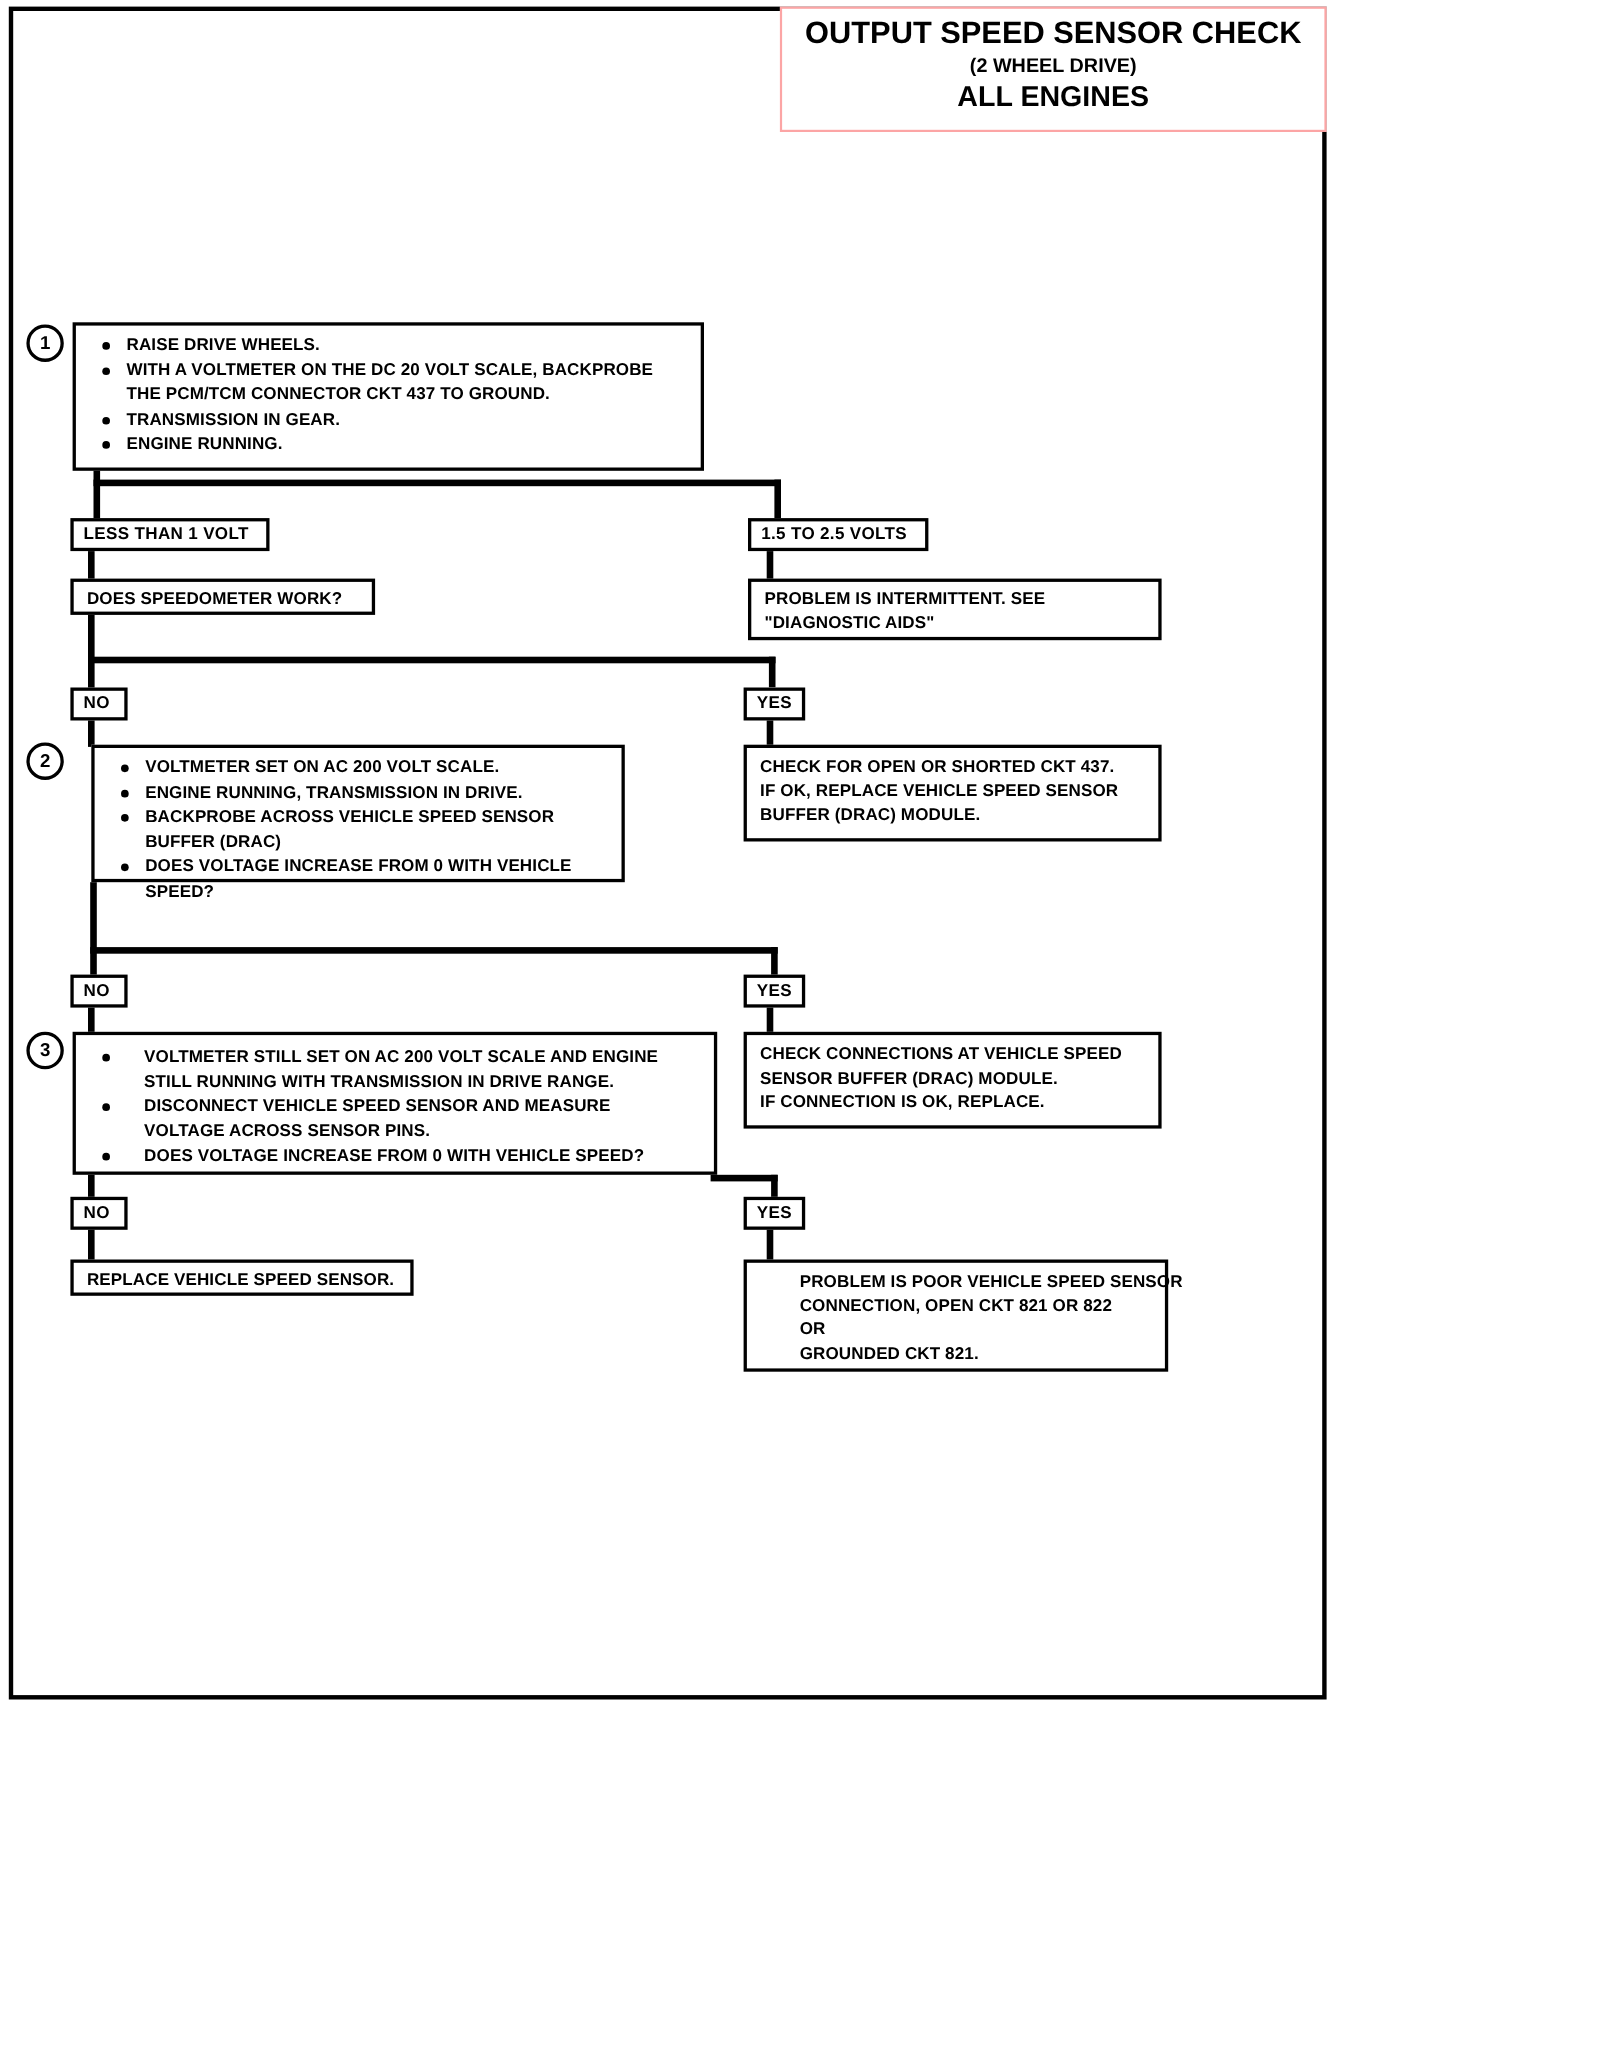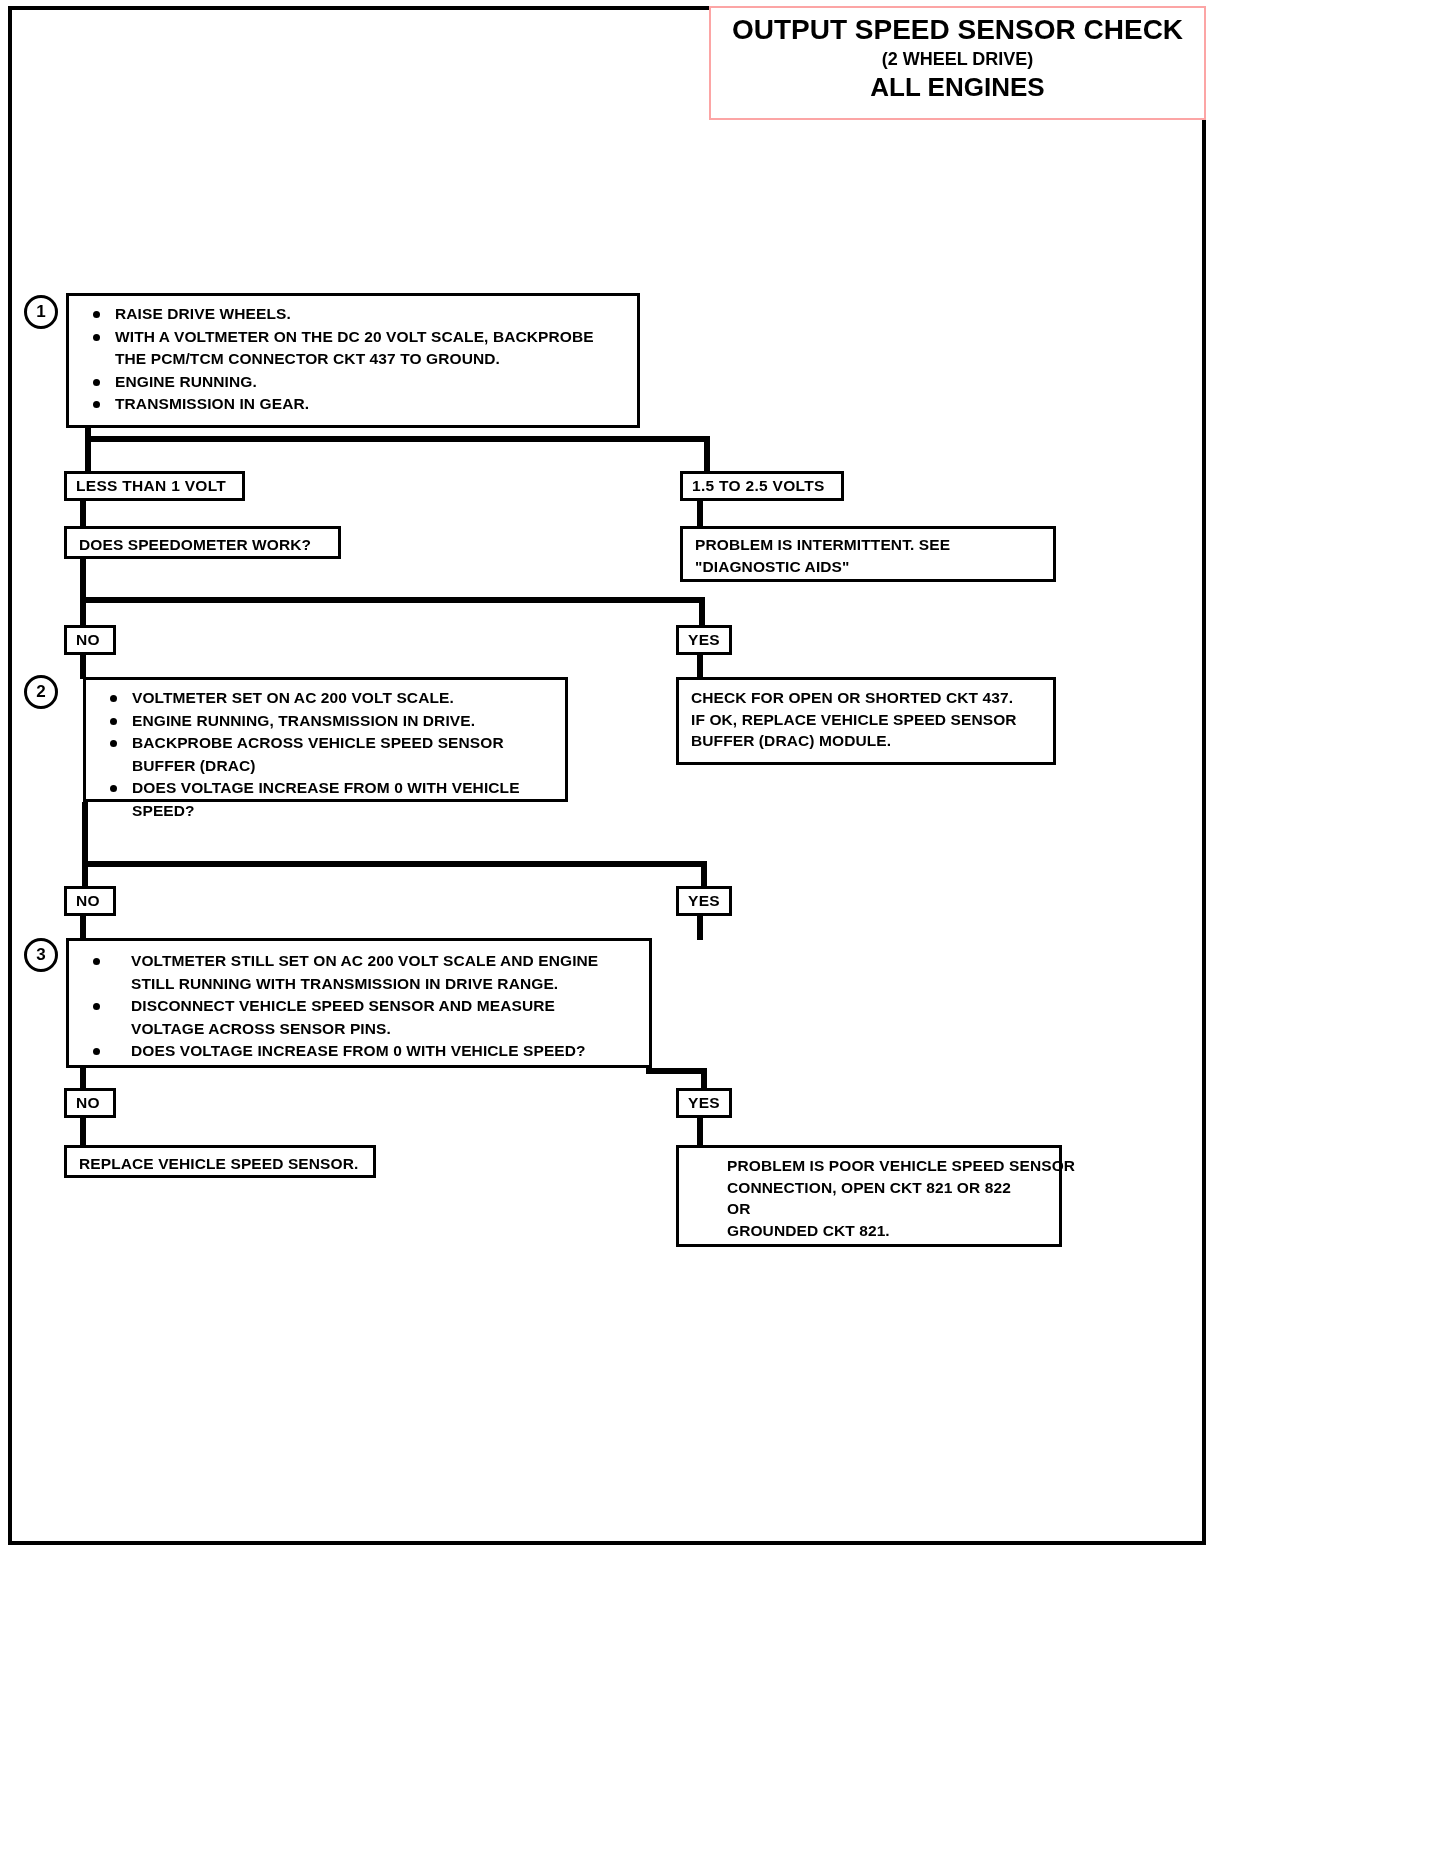--- a/index.html
+++ b/index.html
@@ -155,22 +155,22 @@
 
   <div class="step-circle" style="left:24px; top:295px;">1</div>
 
   <div class="box" style="left:66px; top:293px; width:574px; height:135px;">
     <div class="box-inner">
       <div class="bul">RAISE DRIVE WHEELS.</div>
       <div class="bul">
         <span>WITH A VOLTMETER ON THE DC 20 VOLT SCALE, BACKPROBE</span>
         <span class="cont" style="margin-left:0px;">THE PCM/TCM CONNECTOR CKT 437 TO GROUND.</span>
       </div>
+      <div class="bul">TRANSMISSION IN GEAR.</div>
       <div class="bul">ENGINE RUNNING.</div>
-      <div class="bul">TRANSMISSION IN GEAR.</div>
     </div>
   </div>
 
   <div class="conn vline" style="left:85px; top:428px; height:60px;"></div>
   <div class="conn hline" style="left:85px; top:436px; width:625px;"></div>
   <div class="conn vline" style="left:704px; top:436px; height:52px;"></div>
 
   <div class="label-box" style="left:64px; top:471px; width:181px; height:30px;">LESS THAN 1 VOLT</div>
   <div class="label-box" style="left:680px; top:471px; width:164px; height:30px;">1.5 TO 2.5 VOLTS</div>
 
@@ -240,20 +240,27 @@
         <span class="cont">STILL RUNNING WITH TRANSMISSION IN DRIVE RANGE.</span>
       </div>
       <div class="bul" style="padding-left:50px;">
         <span>DISCONNECT VEHICLE SPEED SENSOR AND MEASURE</span>
         <span class="cont">VOLTAGE ACROSS SENSOR PINS.</span>
       </div>
       <div class="bul" style="padding-left:50px;">DOES VOLTAGE INCREASE FROM 0 WITH VEHICLE SPEED?</div>
     </div>
   </div>
 
+  <div class="box" style="left:676px; top:938px; width:380px; height:88px;">
+    <div class="box-inner" style="padding:7px 10px 5px 12px;">
+      <div class="line">CHECK CONNECTIONS AT VEHICLE SPEED</div>
+      <div class="line">SENSOR BUFFER (DRAC) MODULE.</div>
+      <div class="line"> IF CONNECTION IS OK, REPLACE.</div>
+    </div>
+  </div>
 
   <div class="conn vline" style="left:80px; top:1068px; height:32px;"></div>
   <div class="conn hline" style="left:646px; top:1068px; width:61px;"></div>
   <div class="conn vline" style="left:701px; top:1068px; height:32px;"></div>
 
   <div class="label-box" style="left:64px; top:1088px; width:52px; height:30px;">NO</div>
   <div class="label-box" style="left:676px; top:1088px; width:56px; height:30px;">YES</div>
 
   <div class="conn vline" style="left:80px; top:1118px; height:28px;"></div>
   <div class="conn vline" style="left:697px; top:1118px; height:28px;"></div>

